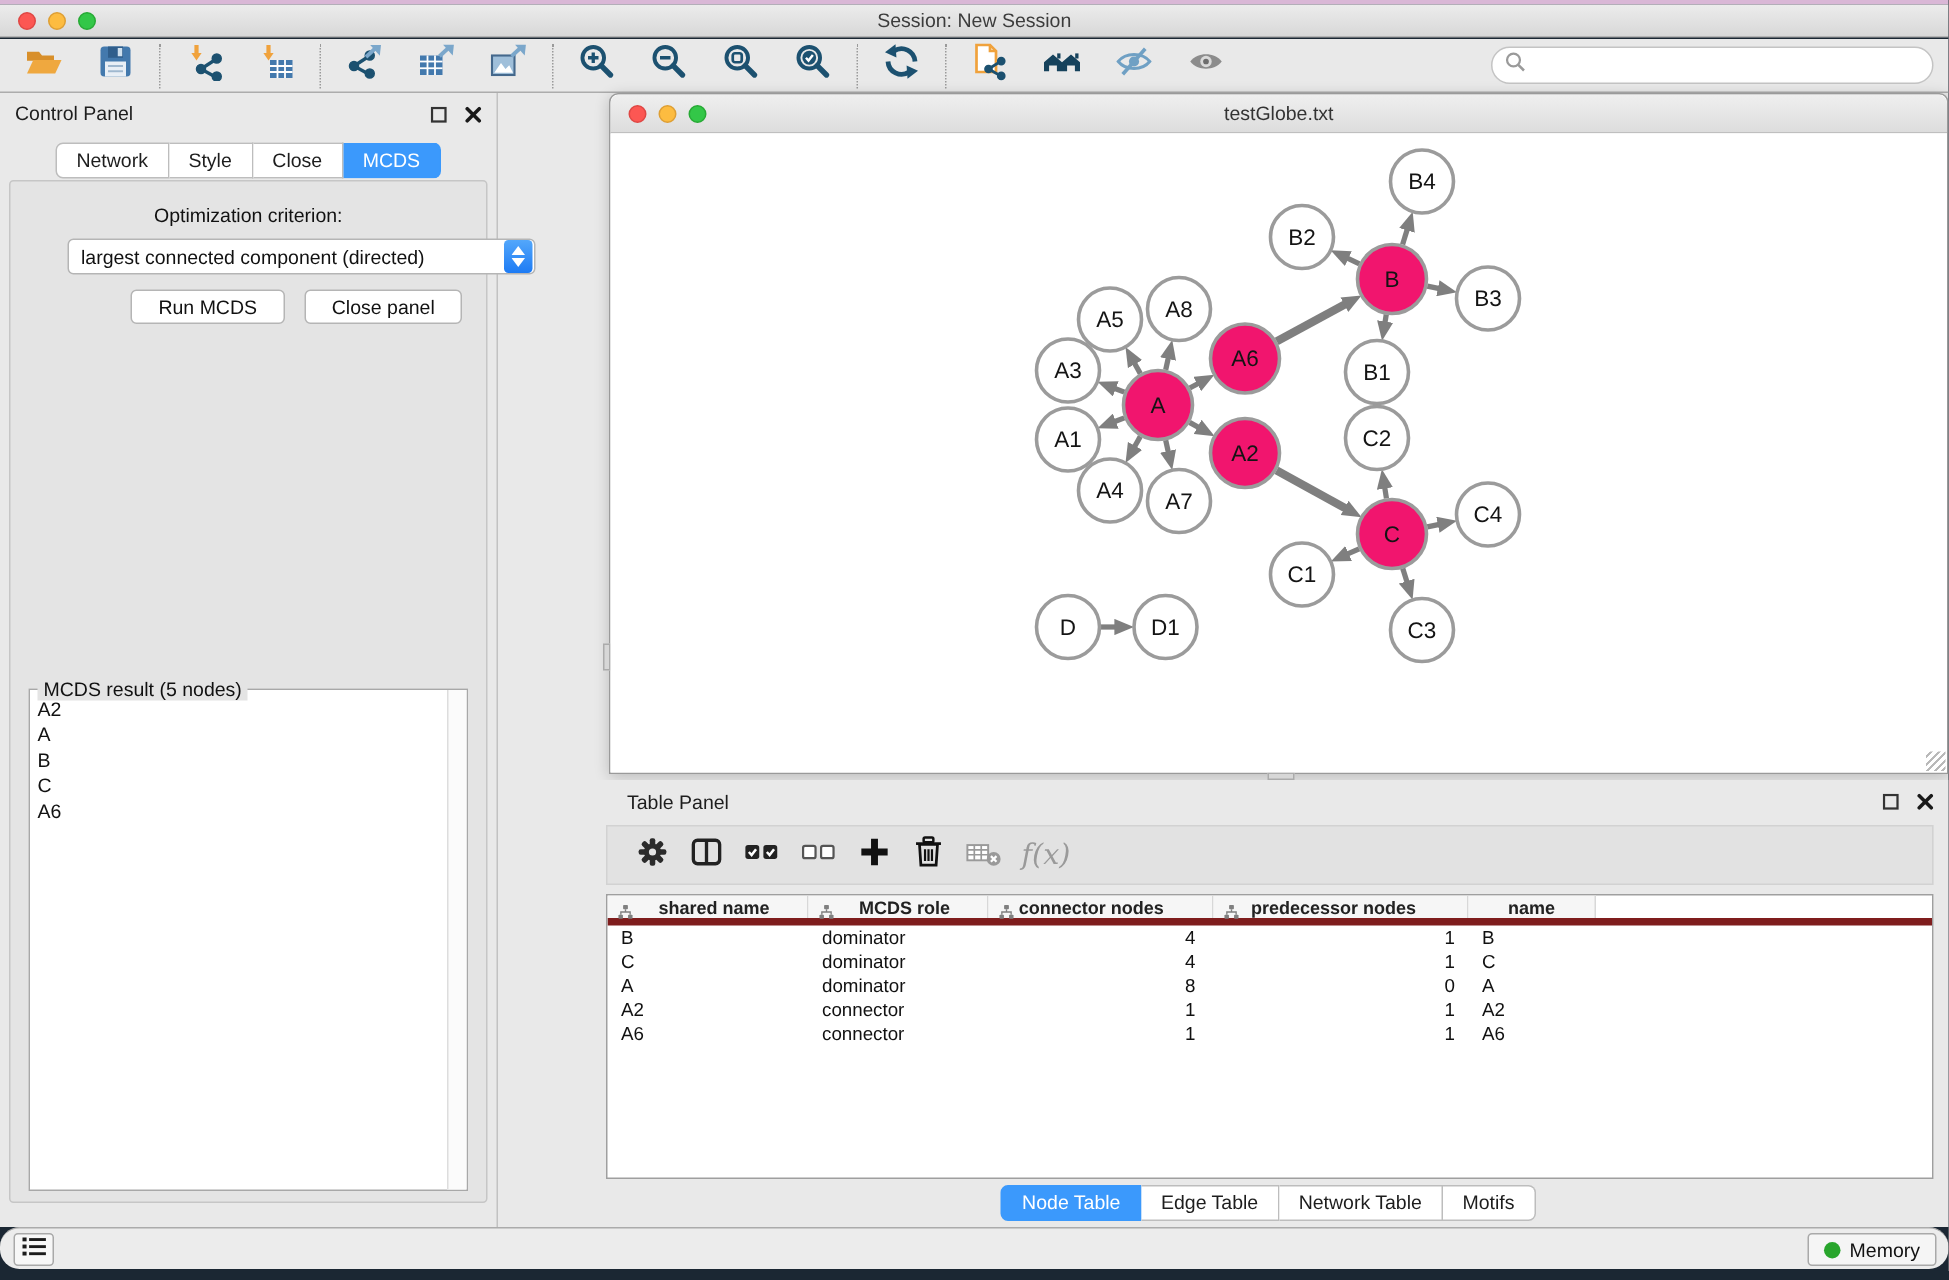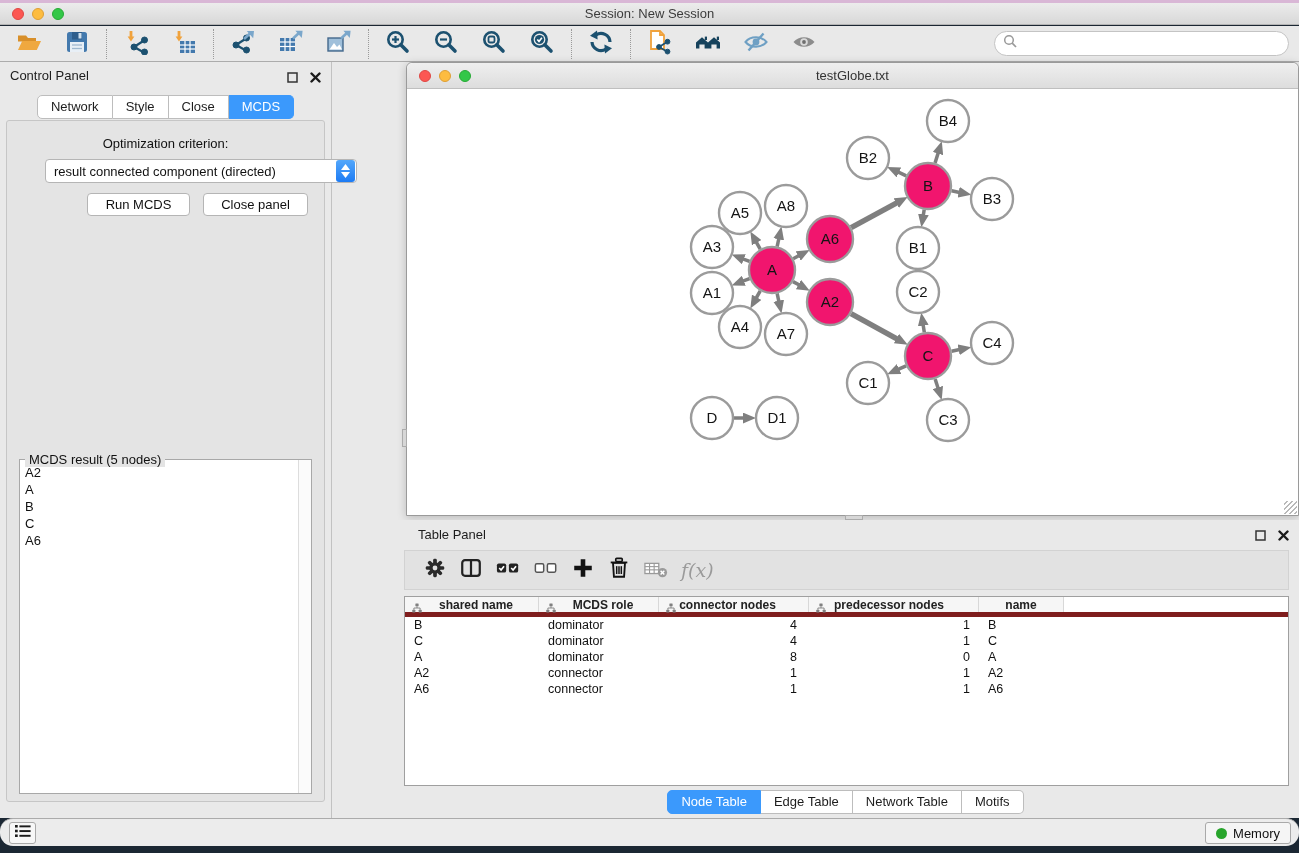--- a/index.html
+++ b/index.html
@@ -296,21 +296,21 @@
       </div>
       <div class="cp-tabs">
         <div class="tab">Network</div>
         <div class="tab">Style</div>
         <div class="tab">Close</div>
         <div class="tab active">MCDS</div>
       </div>
       <div class="cp-content">
         <div class="opt-label">Optimization criterion:</div>
         <div class="criterion">
-          <span class="ctext">result connected component (directed)</span>
+          <span class="ctext">largest connected component (directed)</span>
           <span class="spinner">
             <svg width="9" height="6" viewBox="0 0 9 6">
                 <polygon points="4.5,0 9,6 0,6" fill="#fff"></polygon>
               </svg>
             <svg width="9" height="6" viewBox="0 0 9 6">
                 <polygon points="0,0 9,0 4.5,6" fill="#fff"></polygon>
               </svg>
           </span>
         </div>
         <div class="btn" style="left:80px; width:103px;">Run MCDS</div>

